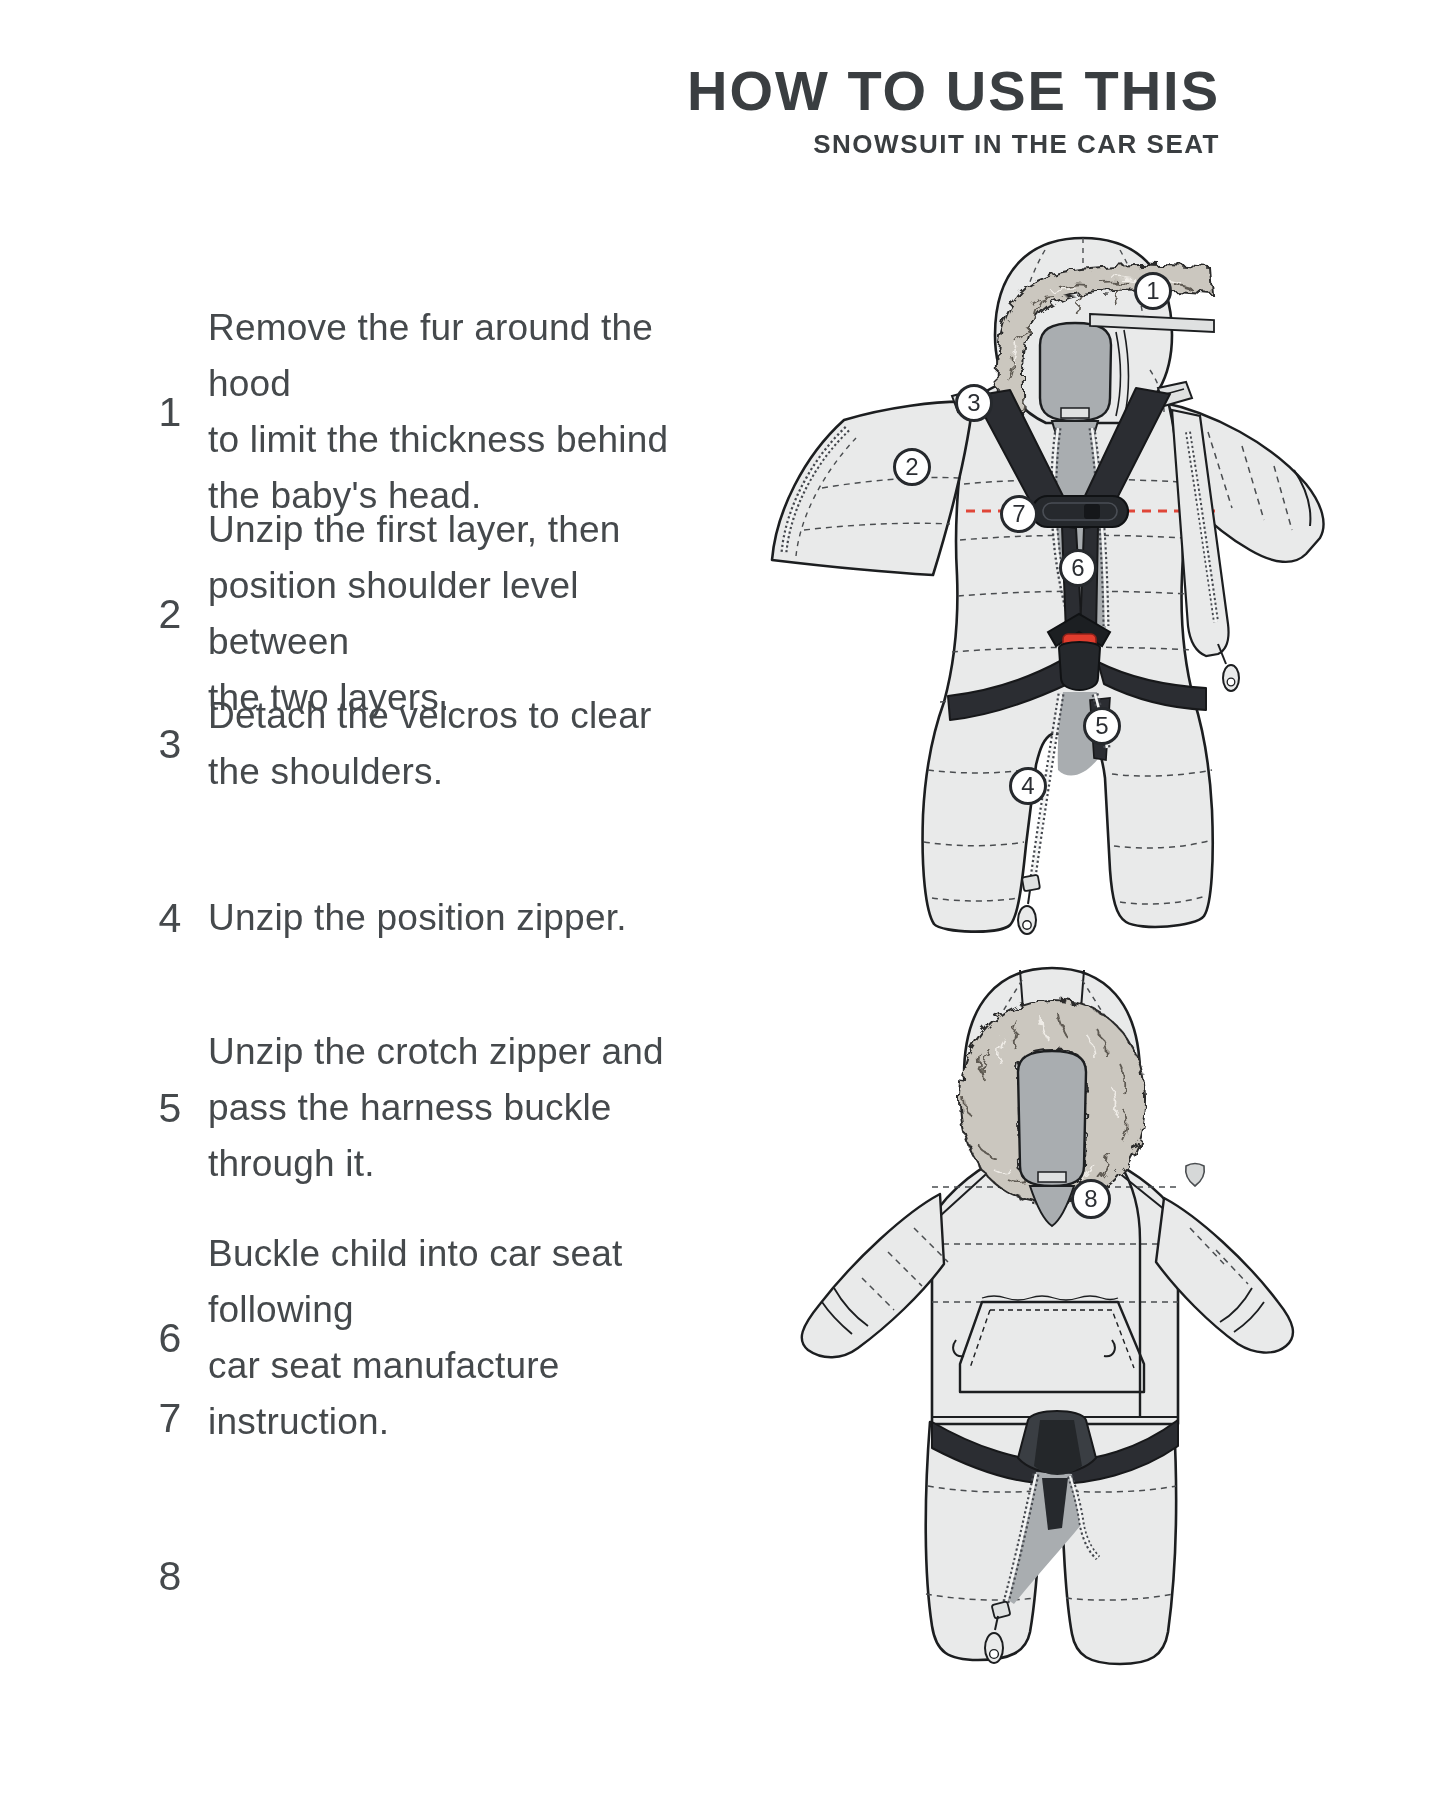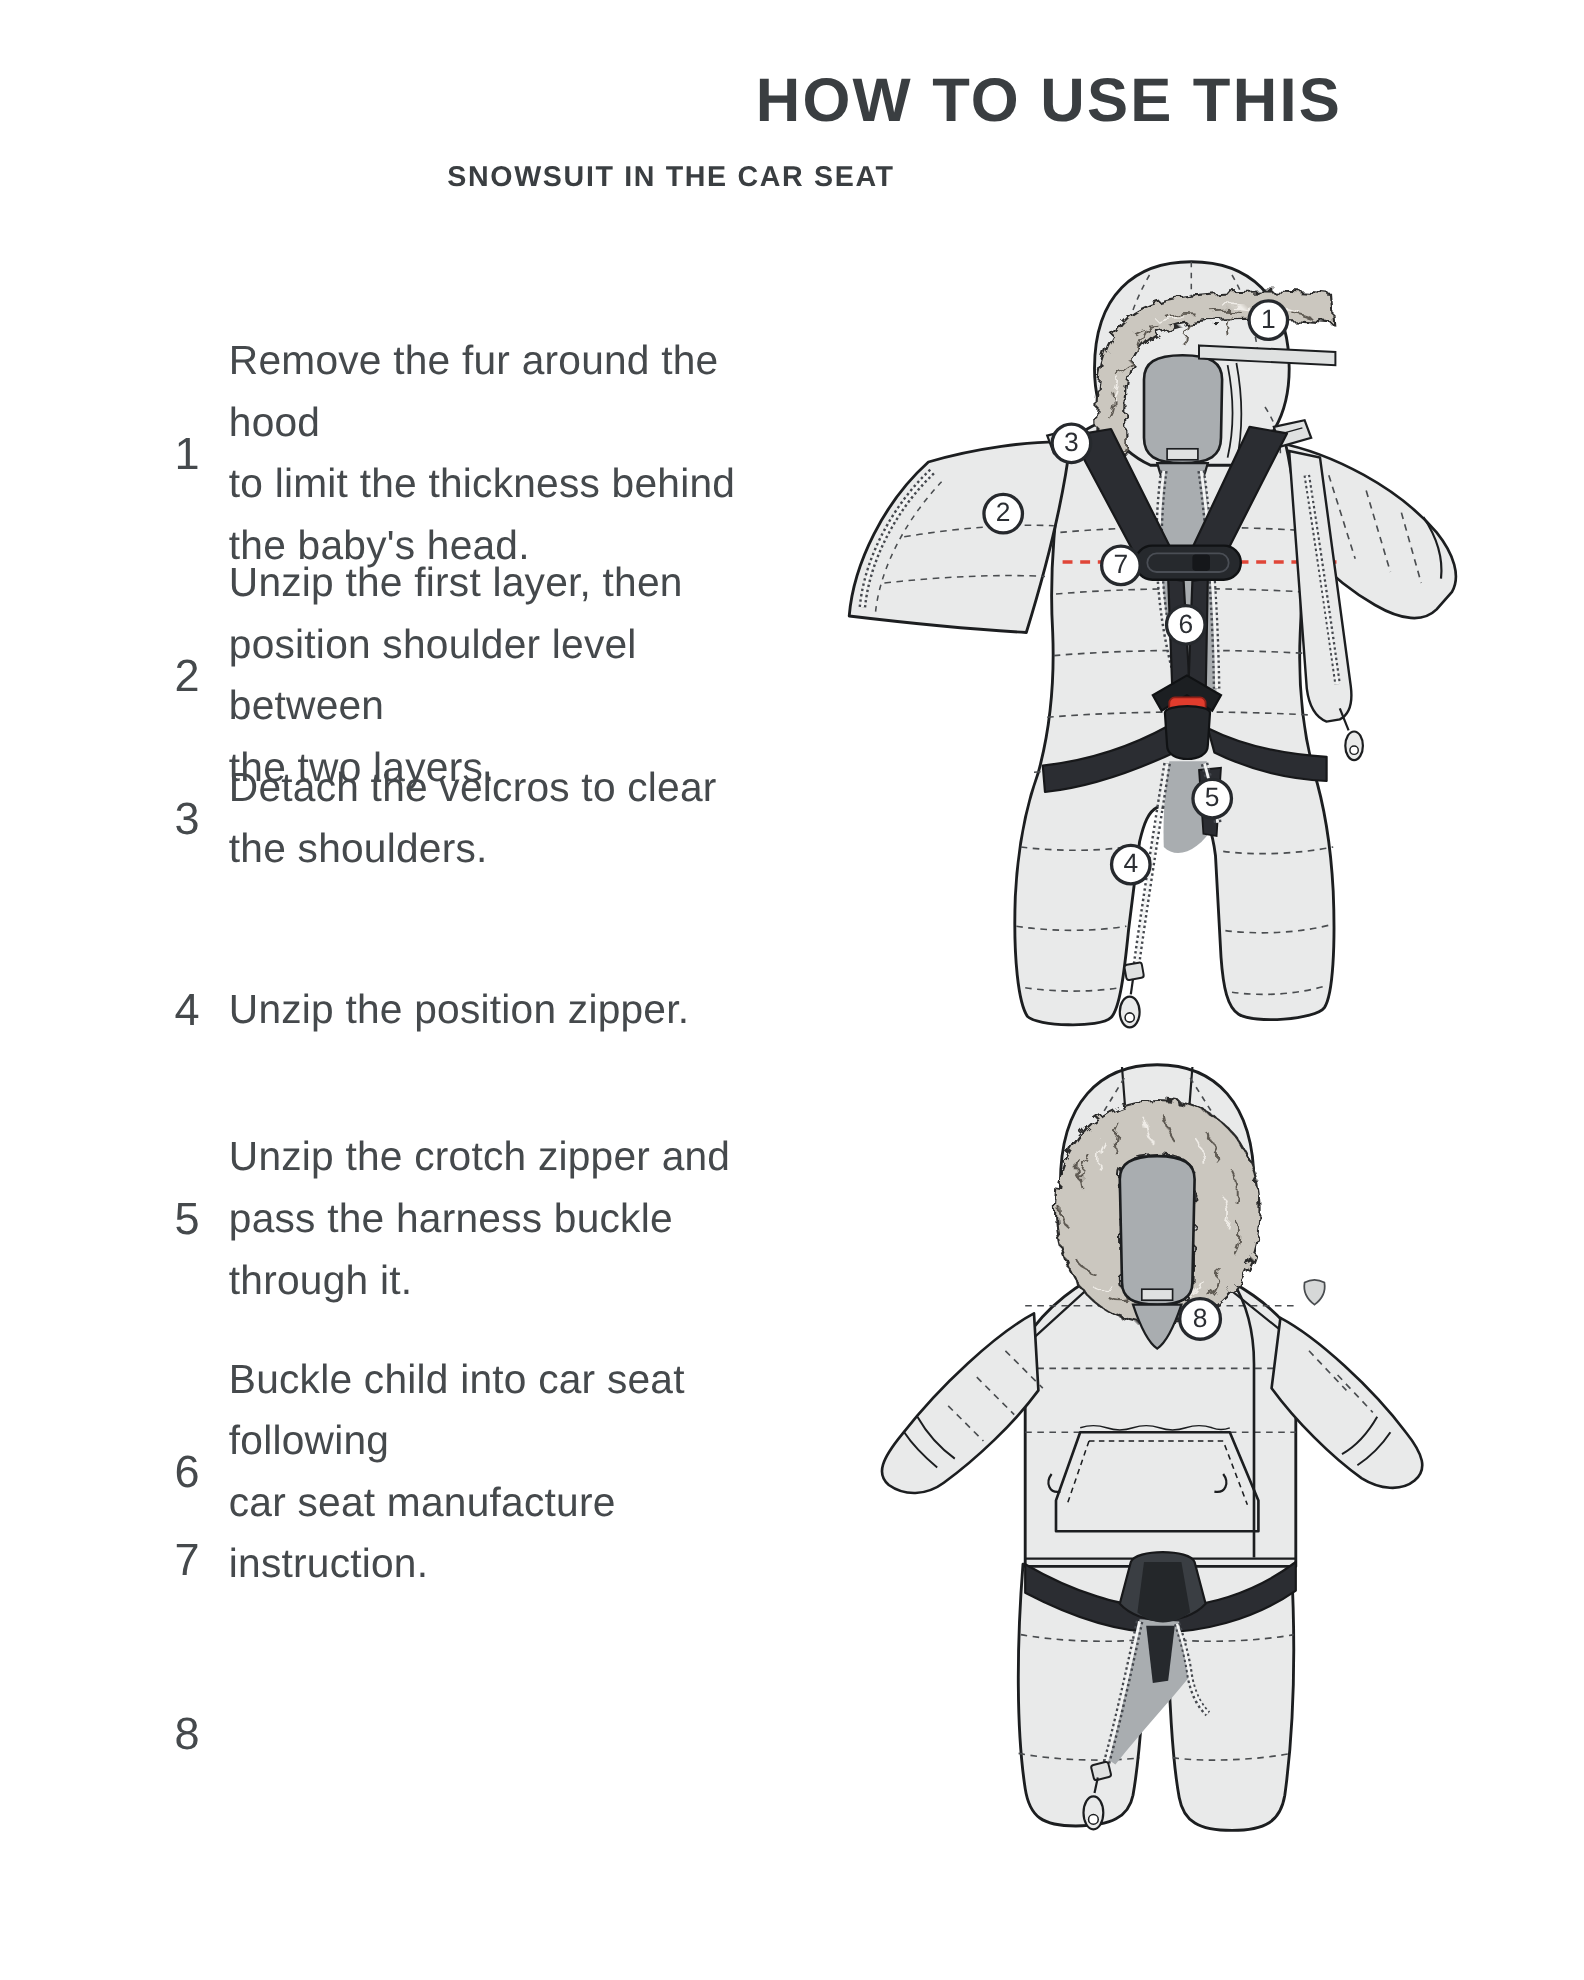--- a/index.html
+++ b/index.html
@@ -3,21 +3,21 @@
 <meta charset="utf-8">
 <style>
   html,body{margin:0;padding:0;background:#ffffff;}
   .page{
     position:relative;width:1440px;height:1800px;background:#ffffff;
     font-family:"Liberation Sans",sans-serif;color:#45494c;overflow:hidden;
   }
   
   .header{position:absolute;top:62px;left:0;width:1220px;text-align:center;}
   .title{font-size:56px;font-weight:700;letter-spacing:2px;color:#3a3e41;line-height:1.05;text-align:right;}
-  .subtitle{font-size:26px;font-weight:600;letter-spacing:1.5px;color:#3a3e41;margin-top:24px;}
+  .subtitle{font-size:26px;font-weight:600;letter-spacing:1.5px;color:#3a3e41;margin-top:8px;text-align:right;}
   
   .step{position:absolute;left:148px;width:575px;display:flex;gap:16px;}
   .step-num{flex:0 0 44px;text-align:center;font-size:41px;color:#45494c;align-self:center;line-height:1;}
   .step-text{font-size:37px;line-height:56px;letter-spacing:.2px;white-space:pre-line;color:#45494c;}
   
   .figure{position:absolute;}
   .figure svg{display:block;width:100%;height:100%;}
   .fig-top{left:760px;top:230px;width:580px;height:720px;}
   .fig-bottom{left:790px;top:958px;width:505px;height:720px;}
   

